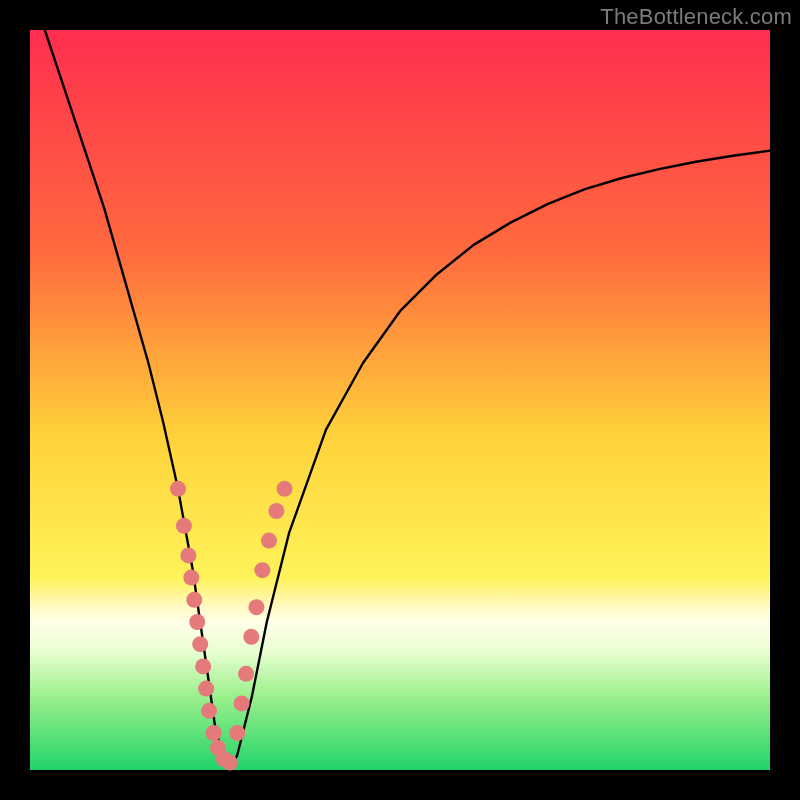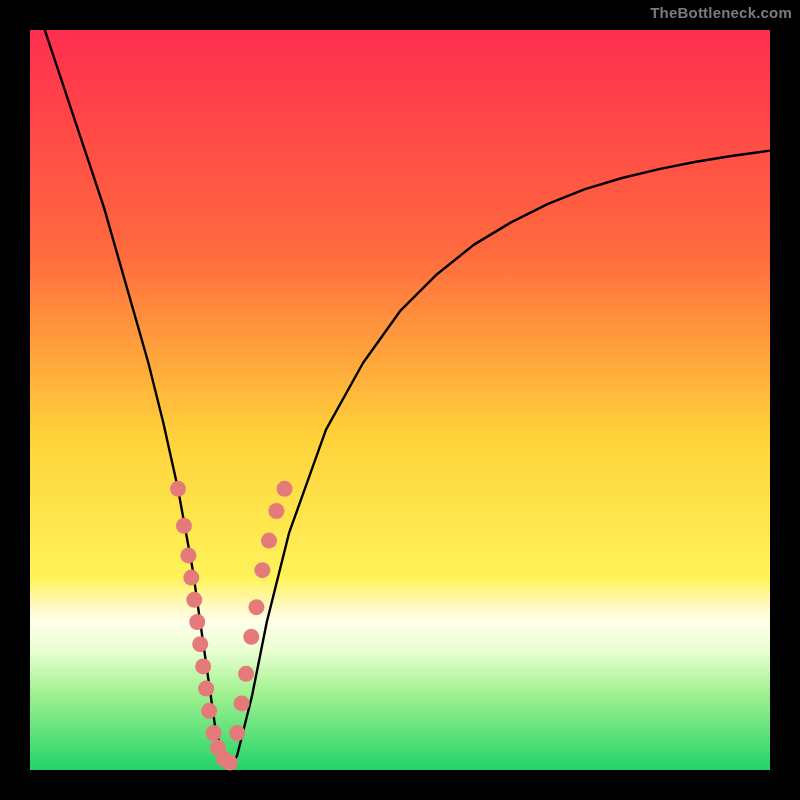--- a/index.html
+++ b/index.html
@@ -23,22 +23,22 @@
     left: 30px;
     width: 740px;
     height: 740px;
     
   }
   .watermark {
     position: absolute;
     top: 4px;
     right: 8px;
     color: #7b7b7b;
-    font-size: 15px;
-    font-weight: 700;
+    font-size: 22px;
+    font-weight: 400;
     letter-spacing: 0.2px;
   }
   svg.curve {
     position: absolute;
     top: 0; left: 0;
     width: 740px; height: 740px;
     overflow: visible;
   }
 </style>
 </head>

